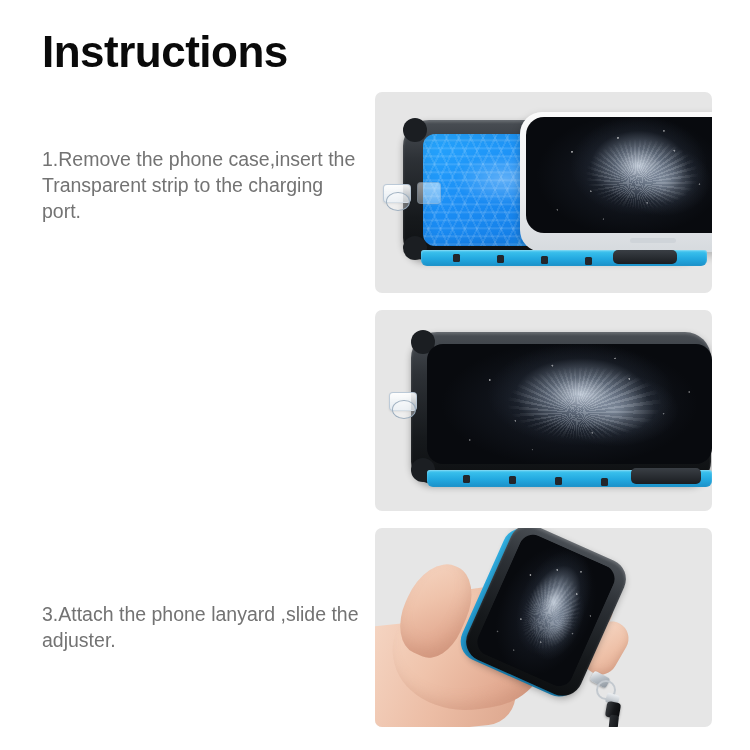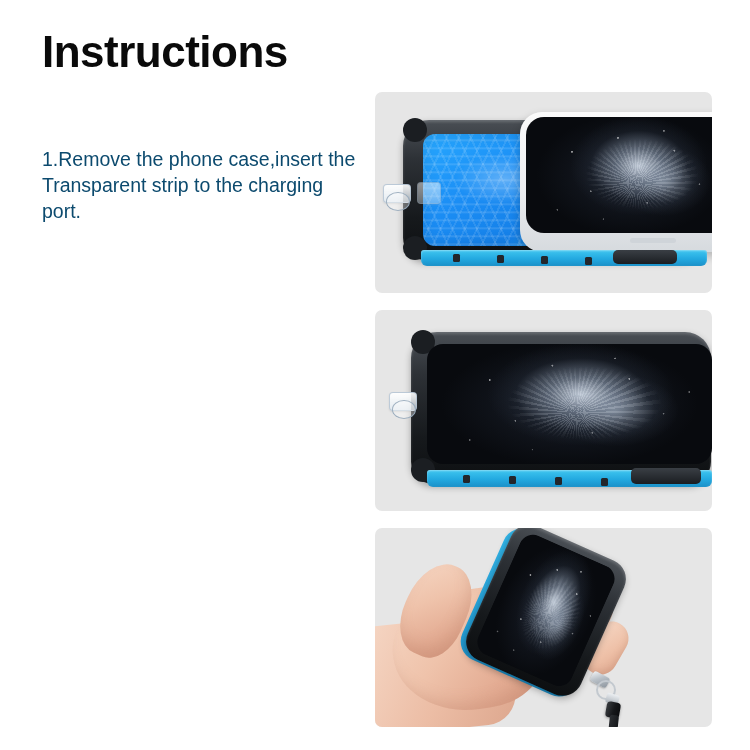--- a/index.html
+++ b/index.html
@@ -17,21 +17,21 @@
     position:absolute;left:42px;top:29px;
     font-size:44px;font-weight:bold;color:#0a0a0a;
     letter-spacing:-0.5px;line-height:1.05;
     white-space:nowrap;
   }
 
   
   .step-text{
     position:absolute;left:42px;
     width:320px;
-    font-size:19.5px;color:#0c4a6e;
+    font-size:19.5px;color:#737373;
     line-height:1.34;
     white-space:pre-line;
   }
   #step1-text{top:146px;}
   #step2-text{top:394px;}
   #step3-text{top:601px;}
 
   
   .panel{
     position:absolute;left:375px;width:337px;
@@ -278,20 +278,21 @@
 
       <div class="edge" style="left:52px;top:160px;width:285px;height:17px;"></div>
       <div class="clip" style="left:88px;top:165px;"></div>
       <div class="clip" style="left:134px;top:166px;"></div>
       <div class="clip" style="left:180px;top:167px;"></div>
       <div class="clip" style="left:226px;top:168px;"></div>
       <div class="edge-tab" style="left:256px;top:158px;width:70px;height:16px;"></div>
     </div>
   </div>
 
+  <div class="step-text" id="step3-text">3.Attach the phone lanyard ,slide the adjuster.</div>
 
   <div class="panel" id="panel-3">
     <div class="scene">
 
       <div style="position:absolute;left:-12px;top:92px;width:150px;height:110px;
                   background:linear-gradient(120deg,#f6d8c6,#ecbda5 55%,#dda78e);
                   border-radius:0 44px 30px 0;transform:rotate(-6deg);"></div>
       <div class="hand palm"></div>
       <div class="hand thumb"></div>
 

